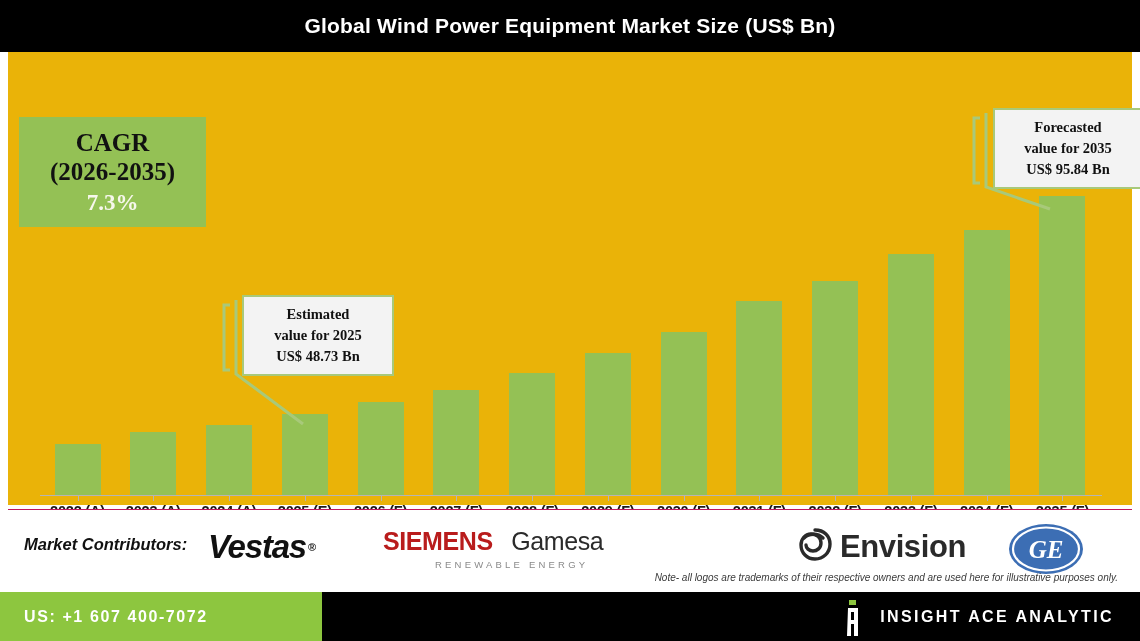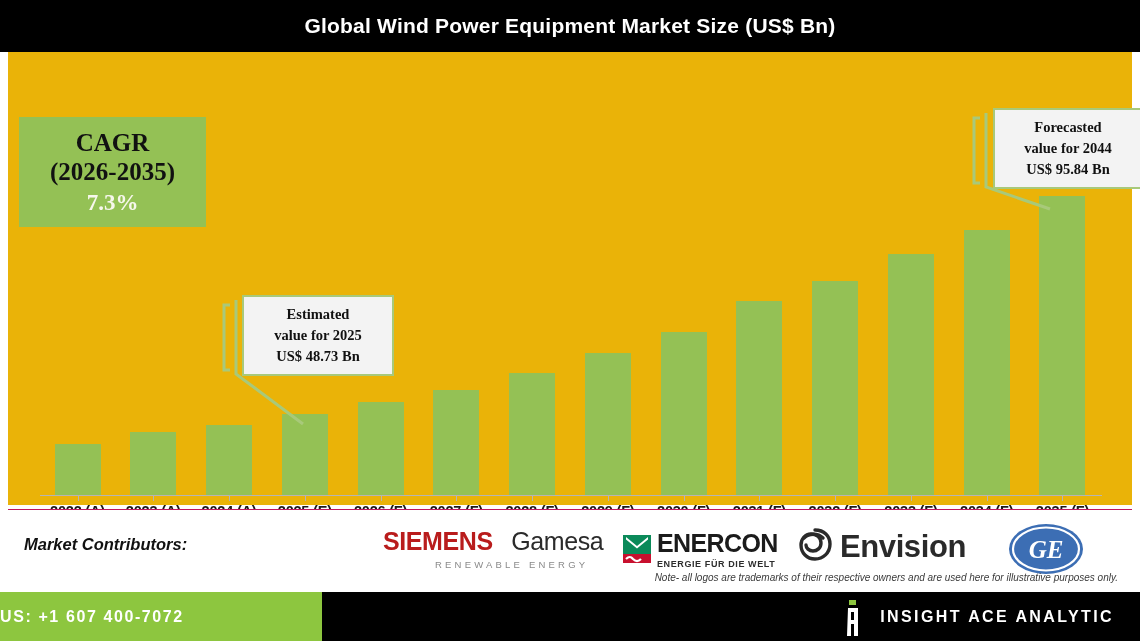--- a/index.html
+++ b/index.html
@@ -130,20 +130,21 @@
   }
 
   
   .footer { position: absolute; left: 0; top: 592px; width: 1140px; height: 49px; }
   .footer-left {
     position: absolute; left: 0; top: 0; width: 322px; height: 49px;
     background: #8dc63f;
     display: flex; align-items: center;
   }
   .footer-phone {
+    margin-left: 24px;
     font-family: "Liberation Sans", sans-serif;
     font-size: 16px; font-weight: bold; color: #ffffff; letter-spacing: 1.6px;
   }
   .footer-right {
     position: absolute; left: 322px; top: 0; width: 818px; height: 49px;
     background: #000000;
     display: flex; align-items: center; justify-content: flex-end;
   }
   .brand-mark { width: 26px; height: 34px; position: relative; margin-right: 14px; }
   .brand-name {
@@ -254,51 +255,41 @@
       <div>value for 2025</div>
       <div>US$ 48.73 Bn</div>
     </div>
 
     <svg width="1124" height="453" style="position:absolute;left:0;top:0;pointer-events:none;">
       <polyline points="972,66 966,66 966,131 972,131" fill="none" stroke="#a8c97a" stroke-width="3"></polyline>
       <polyline points="978,61 978,135 1042,157" fill="none" stroke="#a8c97a" stroke-width="3"></polyline>
     </svg>
     <div class="callout callout-fc">
       <div>Forecasted</div>
-      <div>value for 2044</div>
+      <div>value for 2035</div>
       <div>US$ 95.84 Bn</div>
     </div>
   </div>
 
   <div class="logo-strip">
     <div class="mc-label">Market Contributors:</div>
 
+    <div class="logo logo-vestas">
+      <span>Vestas</span>
+        <span class="reg">®</span>
+    </div>
 
     <div class="logo logo-siemens">
       <div class="sg-top">
         <span class="sg-siemens">SIEMENS</span>
         <span class="sg-gamesa">Gamesa</span>
       </div>
       <div class="sg-sub">RENEWABLE ENERGY</div>
     </div>
 
-    <div class="logo logo-enercon">
-      <div class="en-mark">
-        <svg width="28" height="28" viewBox="0 0 28 28">
-          <rect x="0" y="0" width="28" height="19" fill="#0b8a5a"></rect>
-          <polygon points="3,2 14,11 25,2 25,4.5 14,13.5 3,4.5" fill="#ffffff"></polygon>
-          <rect x="0" y="19" width="28" height="9" fill="#c8102e"></rect>
-          <path d="M3,24 q4,-4 7,0 q4,4 8,0" stroke="#ffffff" stroke-width="2.2" fill="none"></path>
-        </svg>
-      </div>
-      <div class="en-text">
-        <div class="en-top">ENERCON</div>
-        <div class="en-sub">ENERGIE FÜR DIE WELT</div>
-      </div>
-    </div>
 
     <div class="logo logo-envision">
       <span>
         <svg width="34" height="34" viewBox="0 0 34 34">
           <path d="M17 2 C26 2 32 8 32 16 C32 25 25 31 17 31 C9 31 3 25 3 17
                    C3 11 7 6 13 6 C19 6 23 10 23 15 C23 20 19 23 15 23
                    C11 23 8 20 8 17" fill="none" stroke="#2a2a2a" stroke-width="3.4" stroke-linecap="round"></path>
           <path d="M6 10 C11 5 20 5 25 10" fill="none" stroke="#2a2a2a" stroke-width="3.4" stroke-linecap="round"></path>
         </svg>
       </span>

